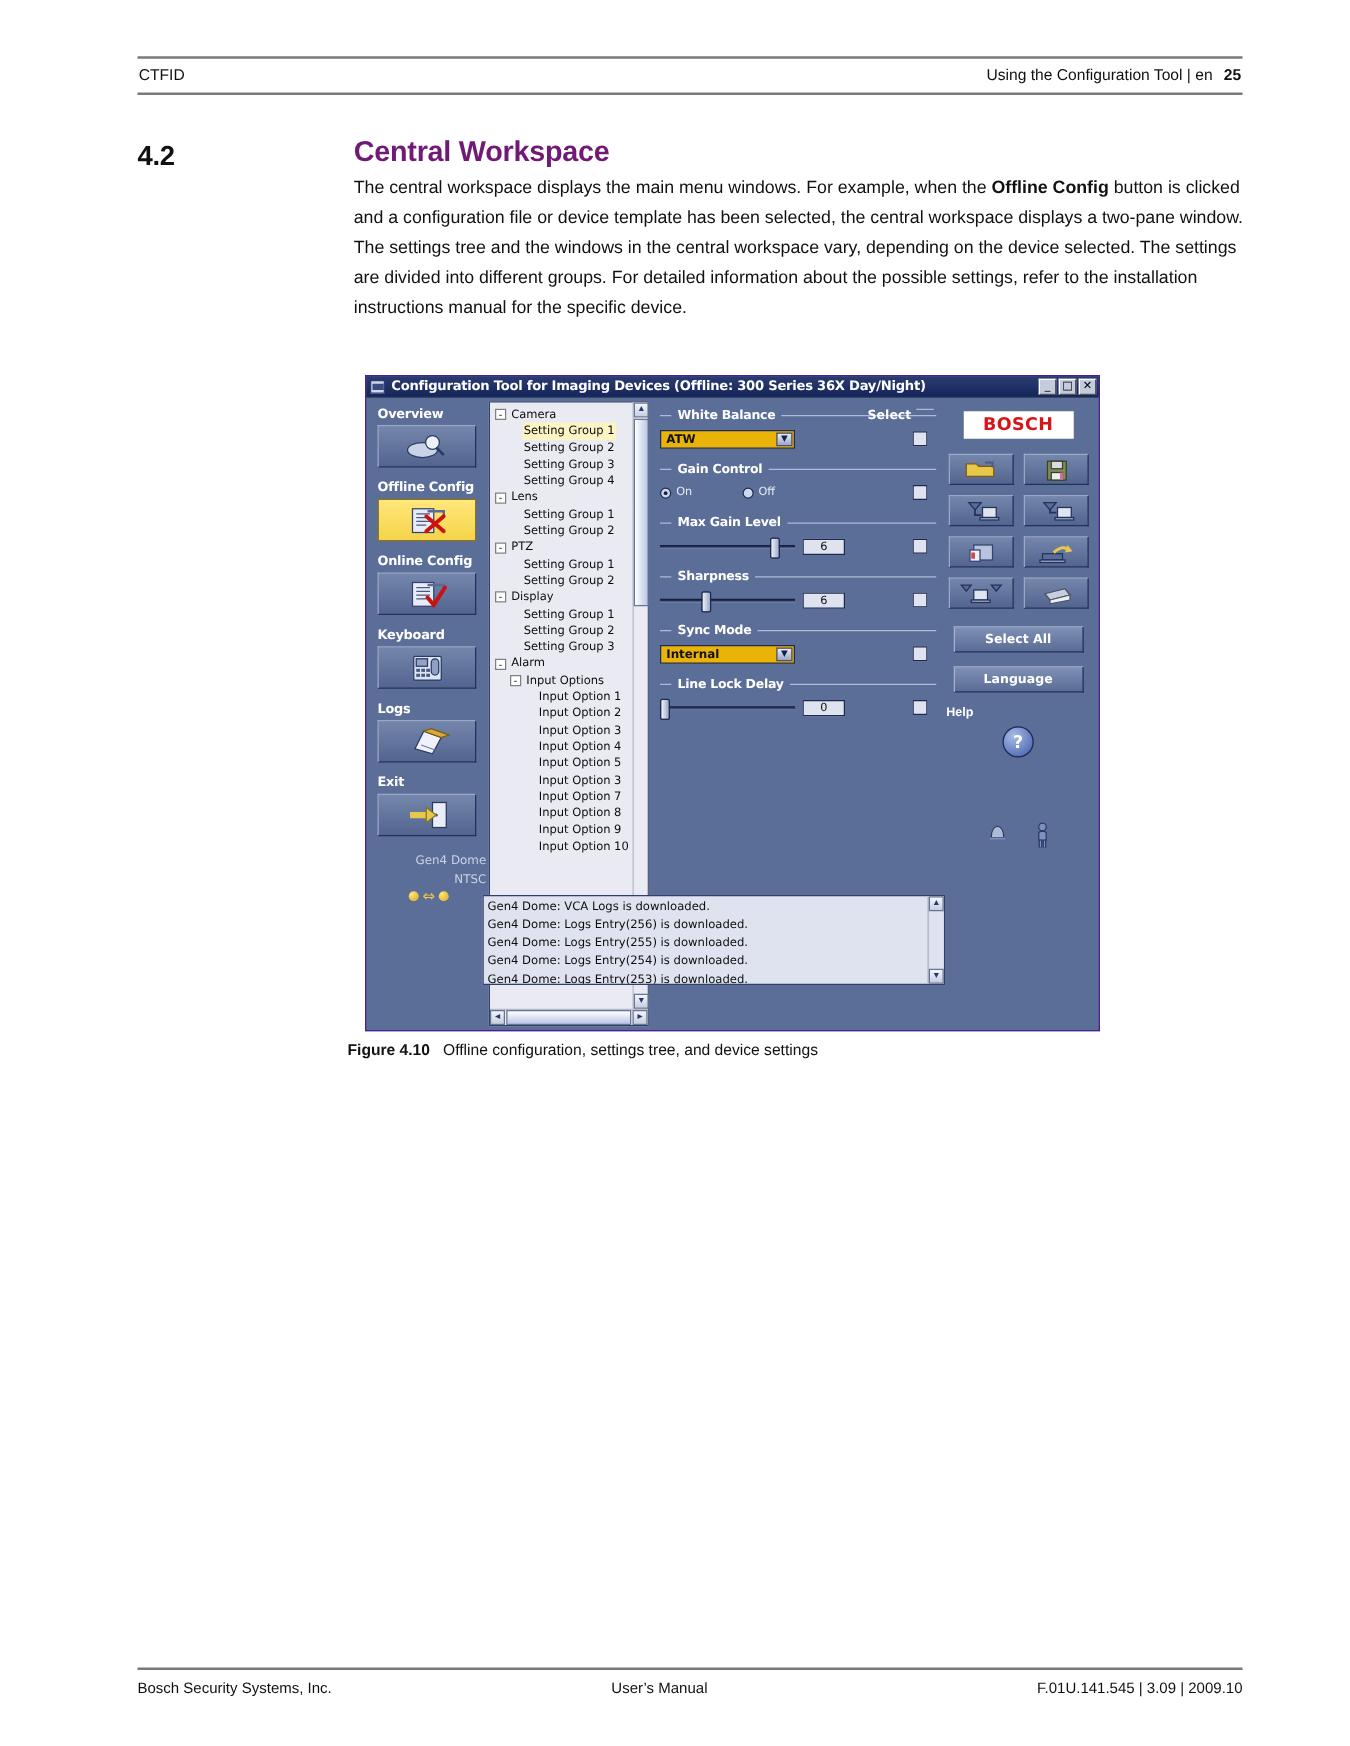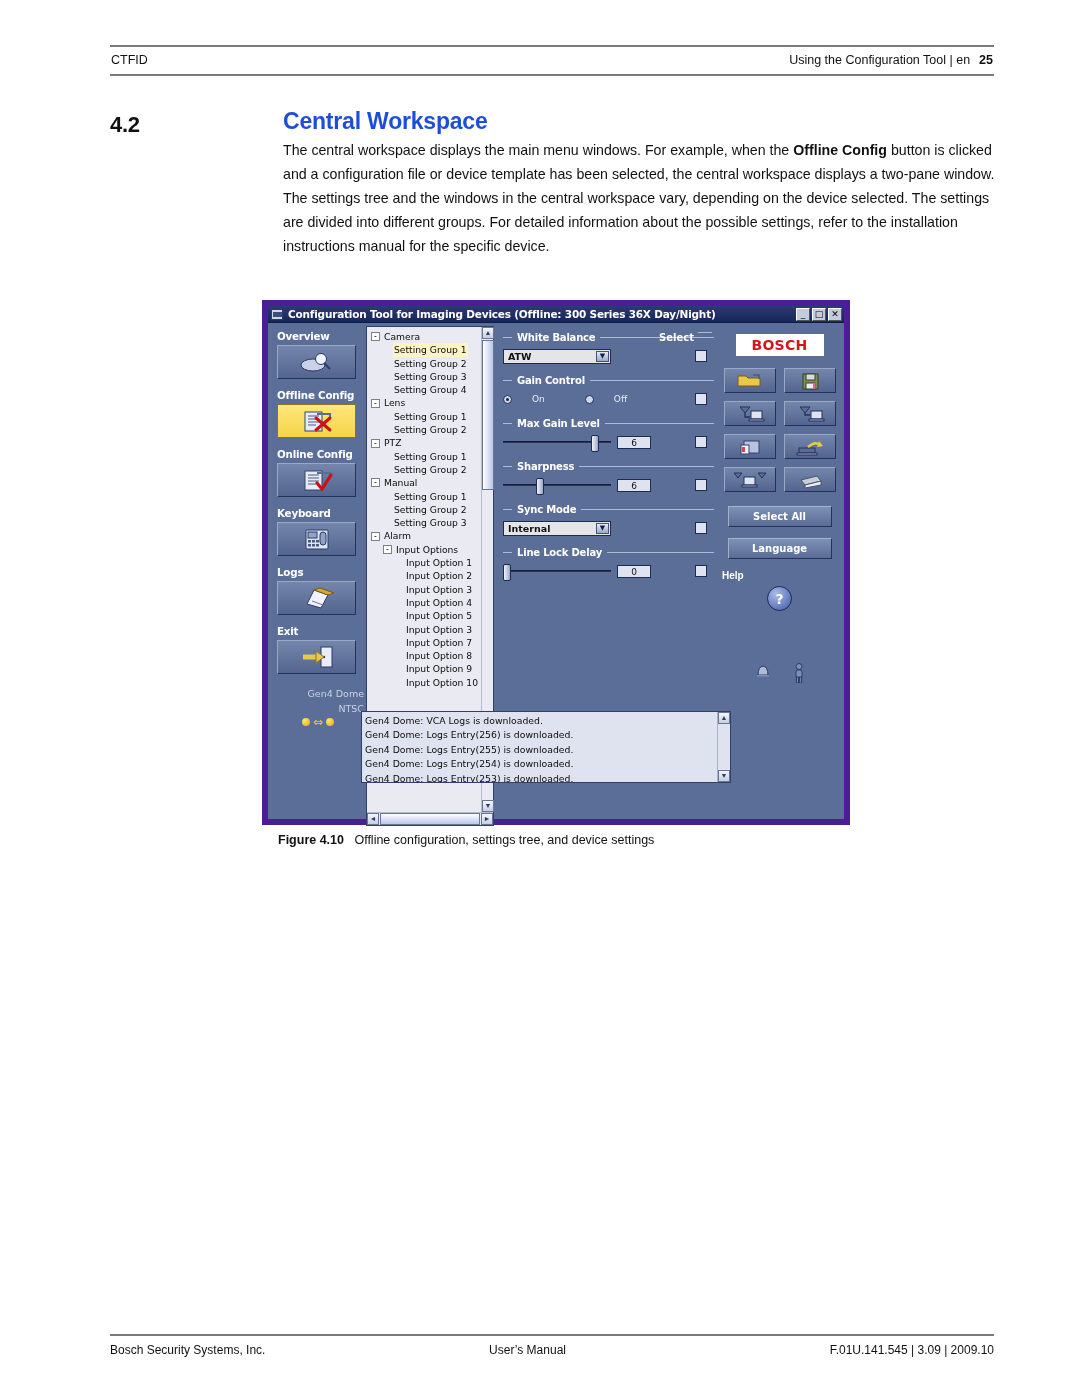--- a/index.html
+++ b/index.html
@@ -27,37 +27,37 @@
   .hdr-page { font-weight:bold; font-size:12.5px; }
 
   
   .sec-wrap { position:absolute; left:110px; top:108px; width:890px; }
   .sec-num {
     position:absolute; left:0; top:4px;
     font-size:22px; font-weight:bold; color:#111; letter-spacing:-0.3px;
   }
   .sec-title {
     position:absolute; left:173px; top:0;
-    font-size:23px; font-weight:bold; color:#1d4ed8; letter-spacing:-0.2px;
+    font-size:23px; font-weight:bold; color:#701a75; letter-spacing:-0.2px;
   }
 
   
   .body-para {
     position:absolute; left:283px; top:138px; width:716px;
     font-size:14.2px; line-height:24px; color:#111;
     text-align:left;
   }
   .body-para b { font-weight:bold; }
 
   
   .app-shot {
-    position:absolute; left:262px; top:300px;
+    position:absolute; left:292px; top:300px;
     width:588px; height:525px;
     background:#5b6e97;
-    border:6px solid #4c1d95;
+    border:1px solid #4c1d95;
   }
   
   .titlebar {
     height:17px; background:linear-gradient(#2a3c72,#16265a);
     display:flex; align-items:center; gap:5px; padding:0 2px 0 3px;
     border-bottom:1px solid #0f1d45;
   }
   .tb-icon {
     width:12px; height:11px; background:#cfd6e8;
     border:1px solid #2a3c72; position:relative; flex:none;
@@ -182,31 +182,31 @@
   .grp-head .gtitle {
     color:#ffffff; font-size:10px; font-weight:bold; white-space:nowrap;
     font-family:"DejaVu Sans", sans-serif; letter-spacing:-0.2px;
   }
   .grp-head .rule { flex:1; height:1px; background:#aebbd6; }
   .ctl-row {
     display:flex; align-items:center; margin-bottom:9px; height:20px;
   }
   .ctl-main { flex:1; display:flex; align-items:center; }
   .combo {
-    width:108px; height:15px; background:#e5e5e5;
+    width:108px; height:15px; background:#eab308;
     border:1px solid #1d2b52; display:flex; align-items:center;
     font-size:9.5px; font-weight:bold; color:#111; padding-left:4px;
     position:relative; font-family:"DejaVu Sans", sans-serif;
   }
   .combo .arrow {
     position:absolute; right:1px; top:1px; width:13px; height:11px;
     background:linear-gradient(#e9edf7,#9aa7c6); border:1px solid #44517a;
     font-size:7px; line-height:9px; text-align:center; color:#14204a;
   }
-  .radio { display:flex; align-items:center; gap:20px; margin-right:40px; }
+  .radio { display:flex; align-items:center; gap:4px; margin-right:40px; }
   .radio .rb {
     width:9px; height:9px; border-radius:50%;
     background:#cfd7ea; border:1px solid #1d2b52; position:relative;
   }
   .radio.on .rb:after {
     content:""; position:absolute; left:2px; top:2px;
     width:3px; height:3px; border-radius:50%; background:#14204a;
   }
   .radio .rlbl {
     color:#e6ebf7; font-size:9px; font-family:"DejaVu Sans", sans-serif;
@@ -479,21 +479,21 @@
             <span class="lbl">PTZ</span>
           </div>
           <div class="tnode lvl1">
             <span class="lbl">Setting Group 1</span>
           </div>
           <div class="tnode lvl1">
             <span class="lbl">Setting Group 2</span>
           </div>
           <div class="tnode lvl0">
             <span class="exp">-</span>
-            <span class="lbl">Manual</span>
+            <span class="lbl">Display</span>
           </div>
           <div class="tnode lvl1">
             <span class="lbl">Setting Group 1</span>
           </div>
           <div class="tnode lvl1">
             <span class="lbl">Setting Group 2</span>
           </div>
           <div class="tnode lvl1">
             <span class="lbl">Setting Group 3</span>
           </div>

